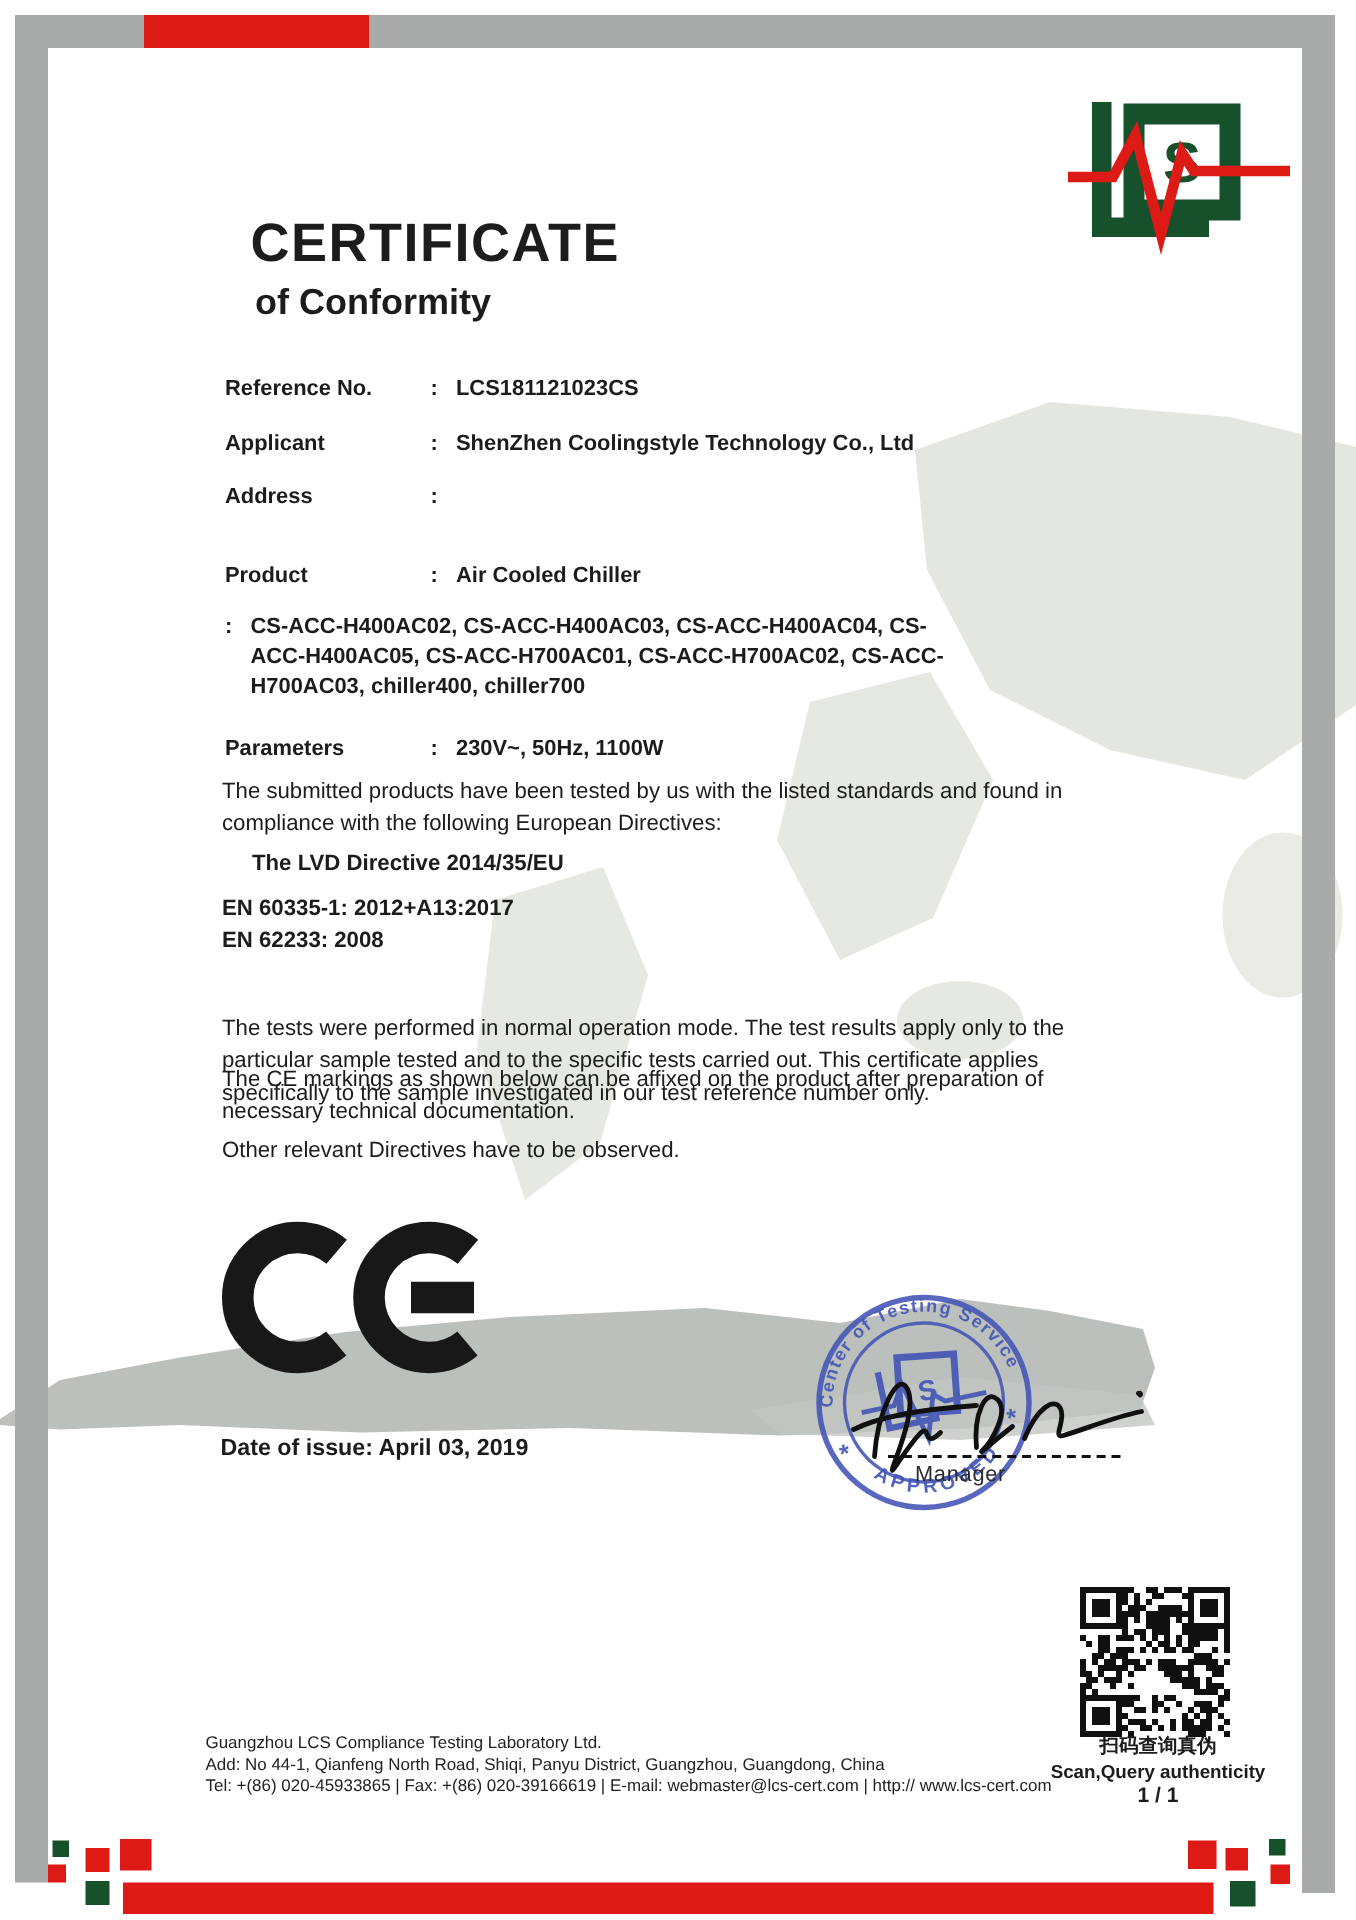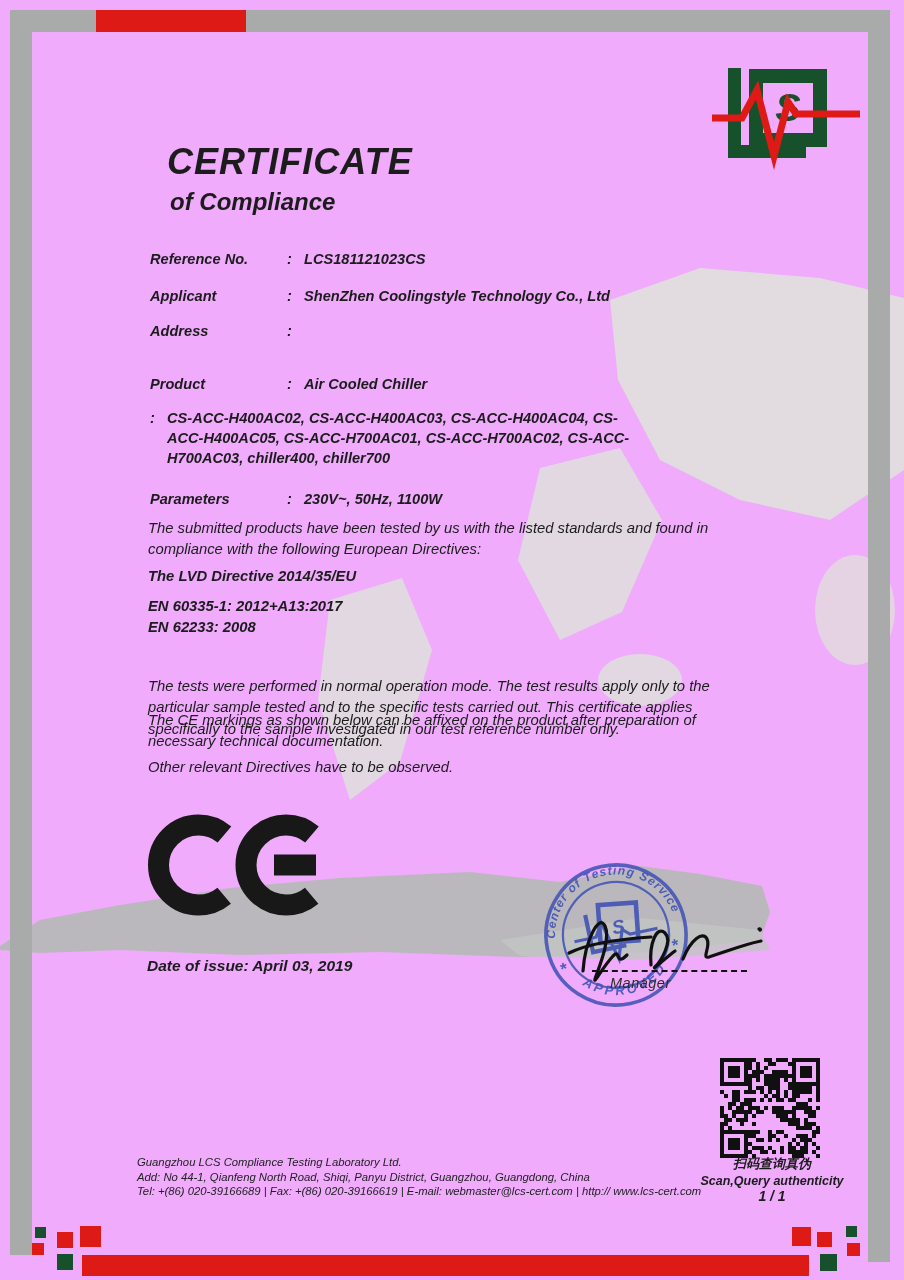--- a/index.html
+++ b/index.html
@@ -1,21 +1,20 @@
 <!DOCTYPE html>
 <html><head>
 <meta charset="utf-8">
 <style>
   html,body{margin:0;padding:0;background:#e8e8e8;}
   .page{
     position:relative; width:904px; height:1280px; margin:0 auto;
-    background:#f0abfc; overflow:hidden;
+    background:#ffffff; overflow:hidden;
     font-family:"Liberation Sans","DejaVu Sans",sans-serif;
     color:#1c1c1c;
-    font-style:italic;
   }
   .abs{position:absolute;}
   
   .frame{background:#a9abab;}
   .redbar{background:#de1a16;}
   .sq-red{background:#de1a16;position:absolute;}
   .sq-green{background:#17512c;position:absolute;}
   
   .title{left:167px; top:141px; font-size:36px; font-weight:bold; letter-spacing:1px;}
   .subtitle{left:170px; top:188px; font-size:24px; font-weight:bold;}
@@ -80,21 +79,21 @@
 
   <svg class="abs" style="left:712px;top:64px;" width="150" height="110" viewBox="0 0 150 110">
     <rect x="16" y="4" width="13" height="90" fill="#17512c"></rect>
     <rect x="16" y="81" width="78" height="13" fill="#17512c"></rect>
     <rect x="44" y="12" width="64" height="64" fill="none" stroke="#17512c" stroke-width="14"></rect>
     <text x="76" y="57" font-size="38" font-weight="bold" fill="#17512c" text-anchor="middle" font-family="Liberation Sans, sans-serif">S</text>
     <polyline points="0,54 30,54 45,26 62,92 76,38 84,50 148,50" fill="none" stroke="#de1a16" stroke-width="7"></polyline>
   </svg>
 
   <div class="abs title">CERTIFICATE</div>
-  <div class="abs subtitle">of Compliance</div>
+  <div class="abs subtitle">of Conformity</div>
 
   <div class="abs frow" style="top:249px;">
     <span class="f-label">Reference No.</span>
     <span class="f-colon">:</span>
     <span class="f-value">LCS181121023CS</span>
   </div>
   <div class="abs frow" style="top:286px;">
     <span class="f-label">Applicant</span>
     <span class="f-colon">:</span>
     <span class="f-value">ShenZhen Coolingstyle Technology Co., Ltd</span>
@@ -115,21 +114,21 @@
 H700AC03, chiller400, chiller700</span>
   </div>
   <div class="abs frow" style="top:489px;">
     <span class="f-label">Parameters</span>
     <span class="f-colon">:</span>
     <span class="f-value">230V~, 50Hz, 1100W</span>
   </div>
 
   <div class="abs para" style="top:518px;">The submitted products have been tested by us with the listed standards and found in
 compliance with the following European Directives:</div>
-  <div class="abs para bold" style="top:566px;">The LVD Directive 2014/35/EU</div>
+  <div class="abs para bold" style="top:566px;margin-left:20px;">The LVD Directive 2014/35/EU</div>
   <div class="abs para bold" style="top:596px;">EN 60335-1: 2012+A13:2017
 EN 62233: 2008</div>
   <div class="abs para" style="top:676px;">The tests were performed in normal operation mode. The test results apply only to the
 particular sample tested and to the specific tests carried out. This certificate applies
 specifically to the sample investigated in our test reference number only.</div>
   <div class="abs para" style="top:710px;">The CE markings as shown below can be affixed on the product after preparation of
 necessary technical documentation.</div>
   <div class="abs para" style="top:757px;">Other relevant Directives have to be observed.</div>
 
   <svg class="abs" style="left:146px;top:812px;" width="210" height="106" viewBox="0 0 210 106">
@@ -806,16 +805,16 @@
     </div>
   <div class="abs qr-captions">
     <div class="qr-zh">扫码查询真伪</div>
     <div class="qr-en">Scan,Query authenticity</div>
   </div>
   <div class="abs page-ind">1 / 1</div>
 
   <div class="abs footer">
     <div>Guangzhou LCS Compliance Testing Laboratory Ltd.</div>
     <div>Add: No 44-1, Qianfeng North Road, Shiqi, Panyu District, Guangzhou, Guangdong, China</div>
-    <div>Tel: +(86) 020-39166689  |  Fax: +(86) 020-39166619  |  E-mail: webmaster@lcs-cert.com  |  http:// www.lcs-cert.com</div>
+    <div>Tel: +(86) 020-45933865  |  Fax: +(86) 020-39166619  |  E-mail: webmaster@lcs-cert.com  |  http:// www.lcs-cert.com</div>
   </div>
 
 </div>
 
 </body></html>

